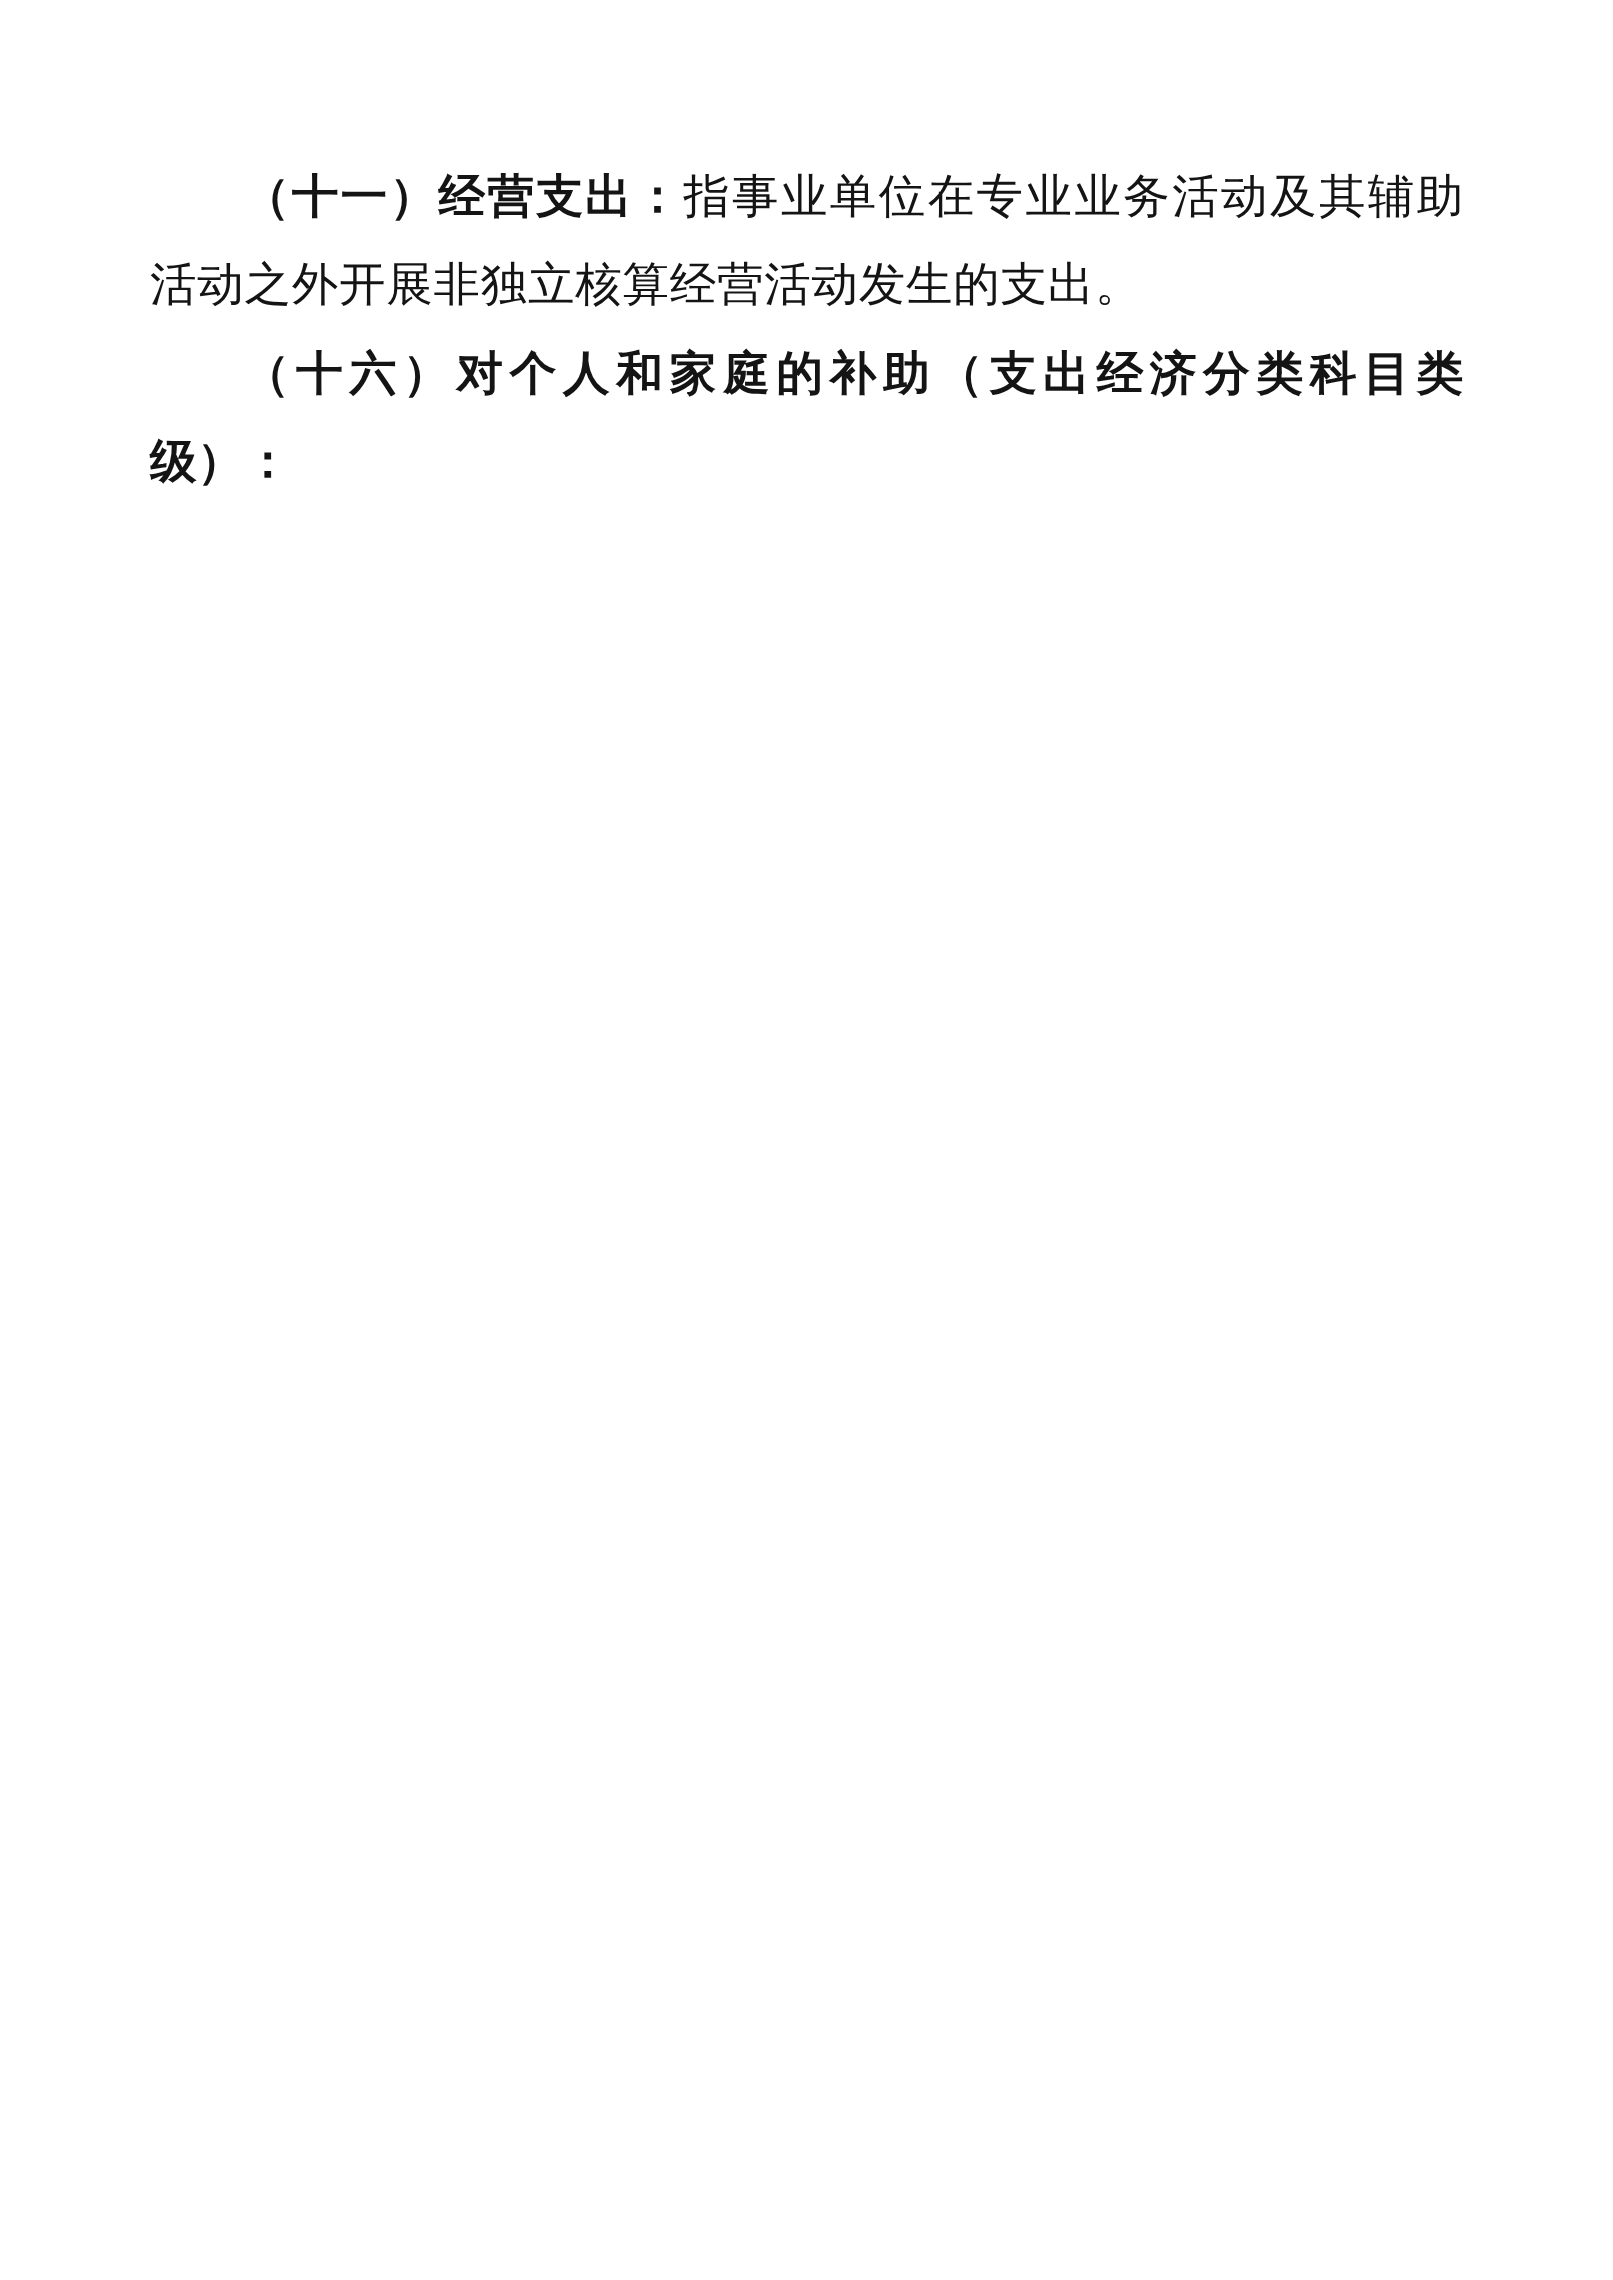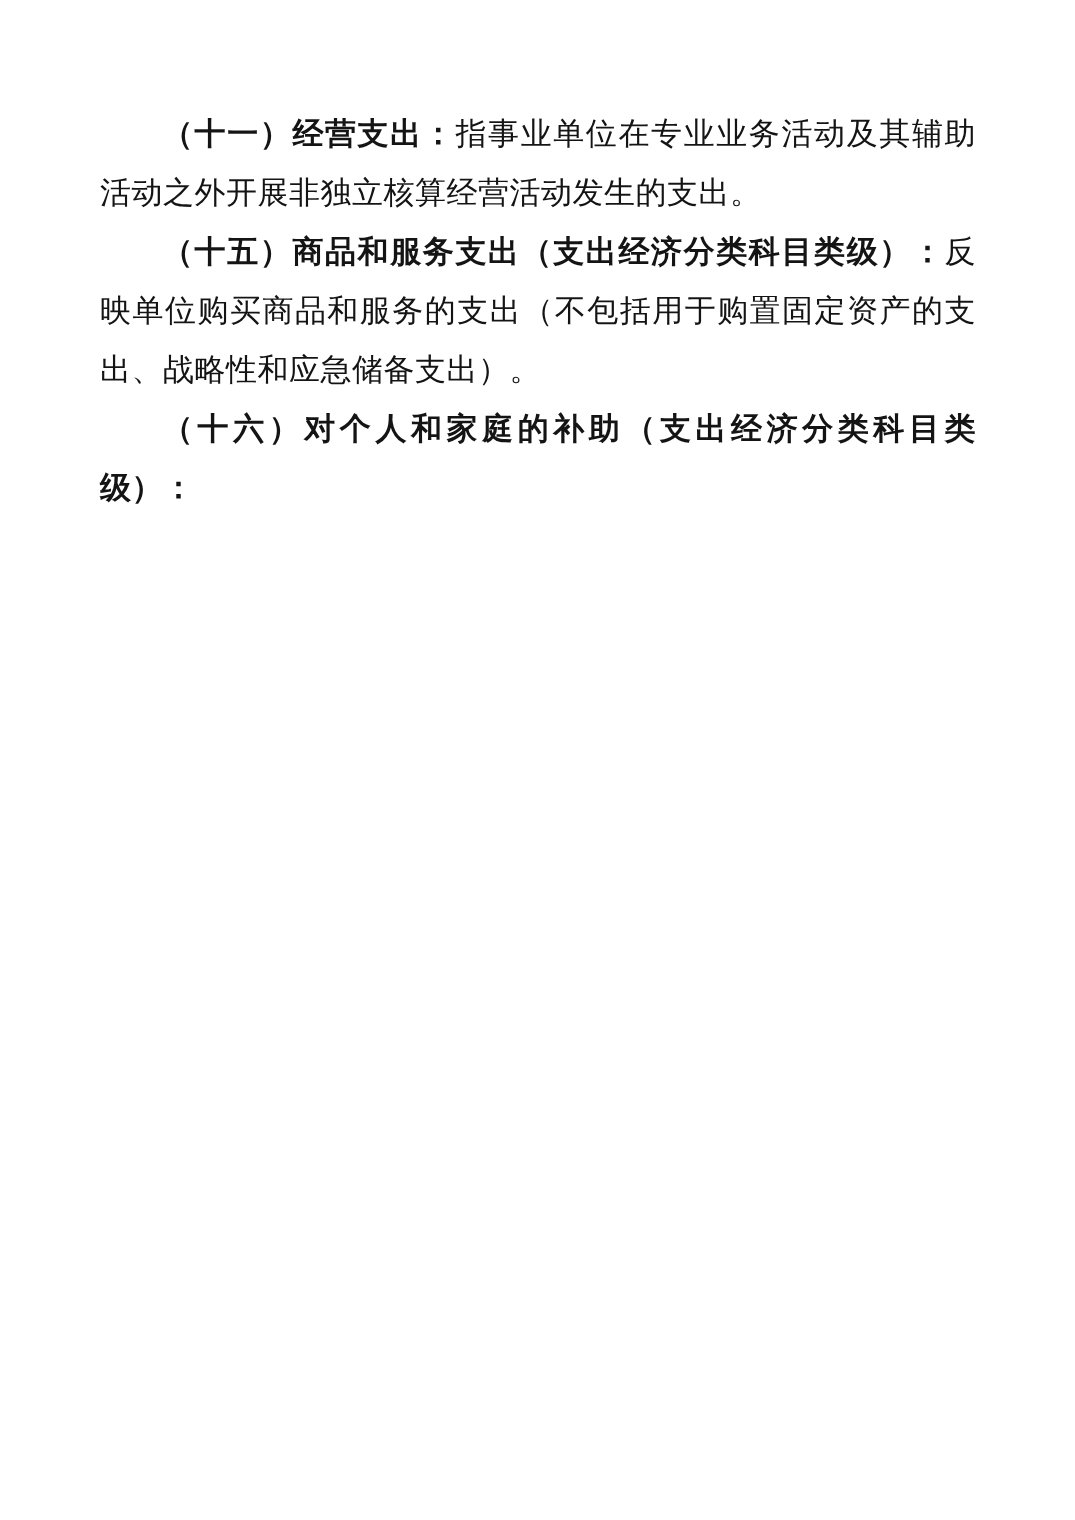--- a/index.html
+++ b/index.html
@@ -6,21 +6,21 @@
     margin: 0;
     padding: 0;
     background: #ffffff;
   }
   .page {
     position: relative;
     width: 1075px;
     height: 1256px;
     background: #ffffff;
     overflow: hidden;
-    font-family: Liberation Sans, sans-serif;
+    font-family: Liberation Mono, monospace;
     color: #141414;
   }
   .content {
     position: absolute;
     left: 100px;
     top: 104px;
     width: 876px;
   }
   .content p {
     margin: 0;
@@ -46,17 +46,16 @@
     line-height: 30px;
     color: #c2410c;
   }
 </style>
 </head>
 <body>
 
 <div class="page">
   <div class="content">
     <p><b>（十一）经营支出：</b><span>指事业单位在专业业务活动及其辅助活动之外开展非独立核算经营活动发生的支出。</span></p>
-    <p><b>（十五）商品和服务支出（支出经济分类科目类级）：</b><span>反映单位购买商品和服务的支出（不包括用于购置固定资产的支出、战略性和应急储备支出）。</span></p>
     <p><b>（十六）对个人和家庭的补助（支出经济分类科目类级）：</b></p>
   </div>
   <div class="page-footer">13</div>
 </div>
 
 </body></html>

